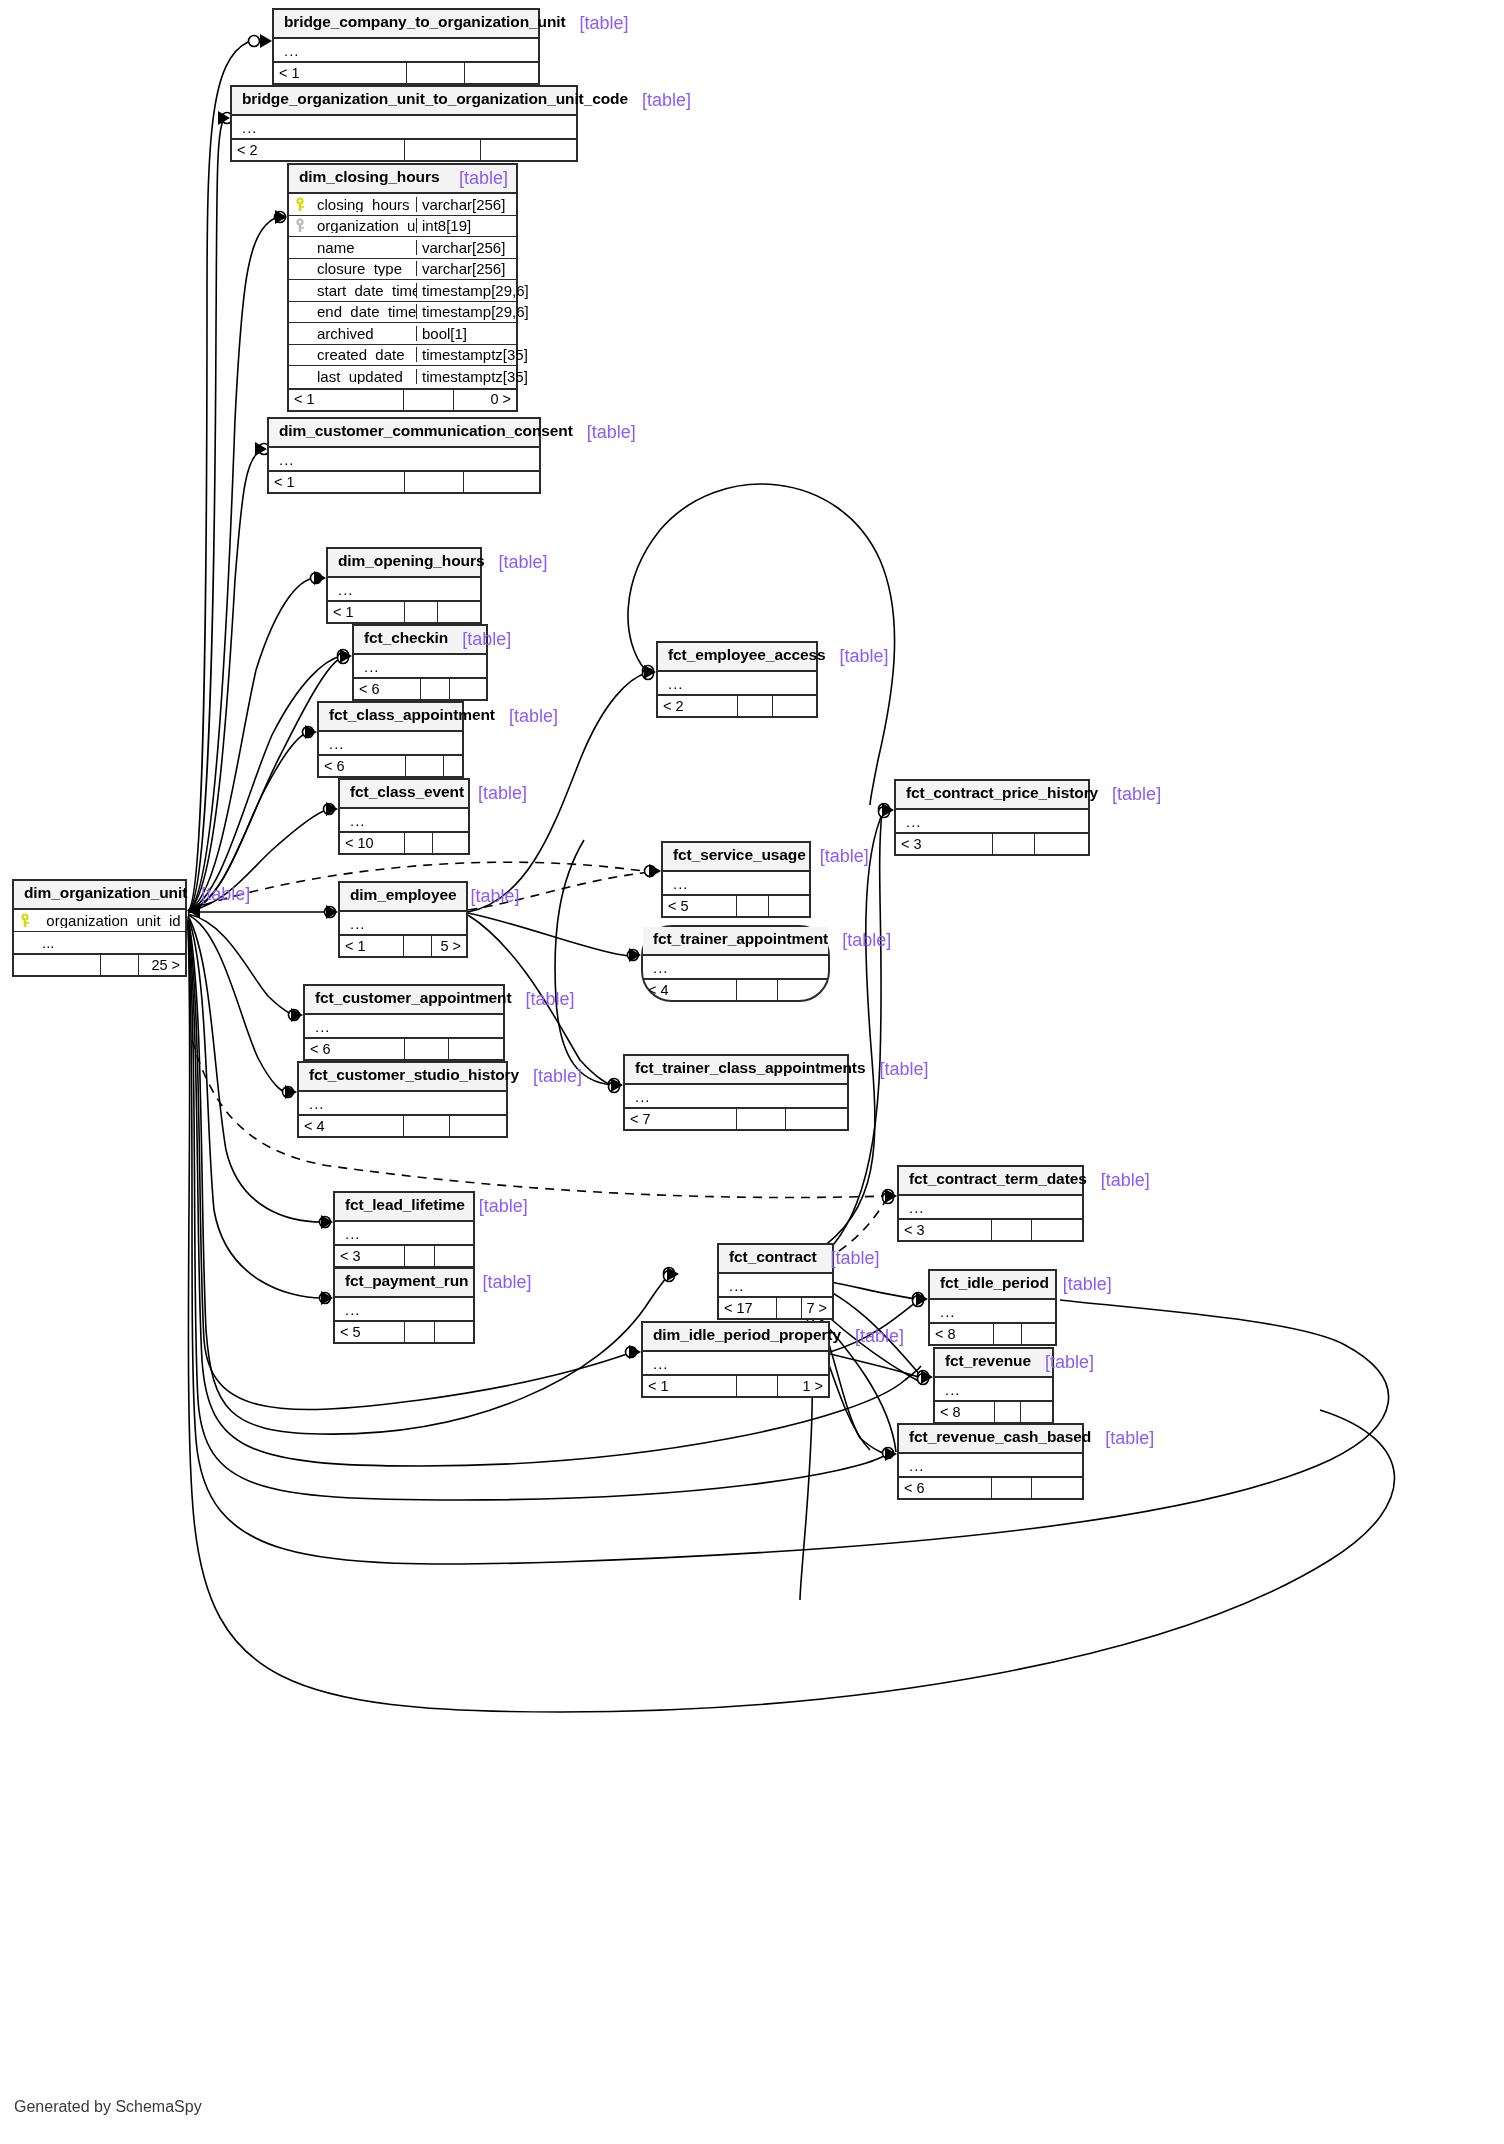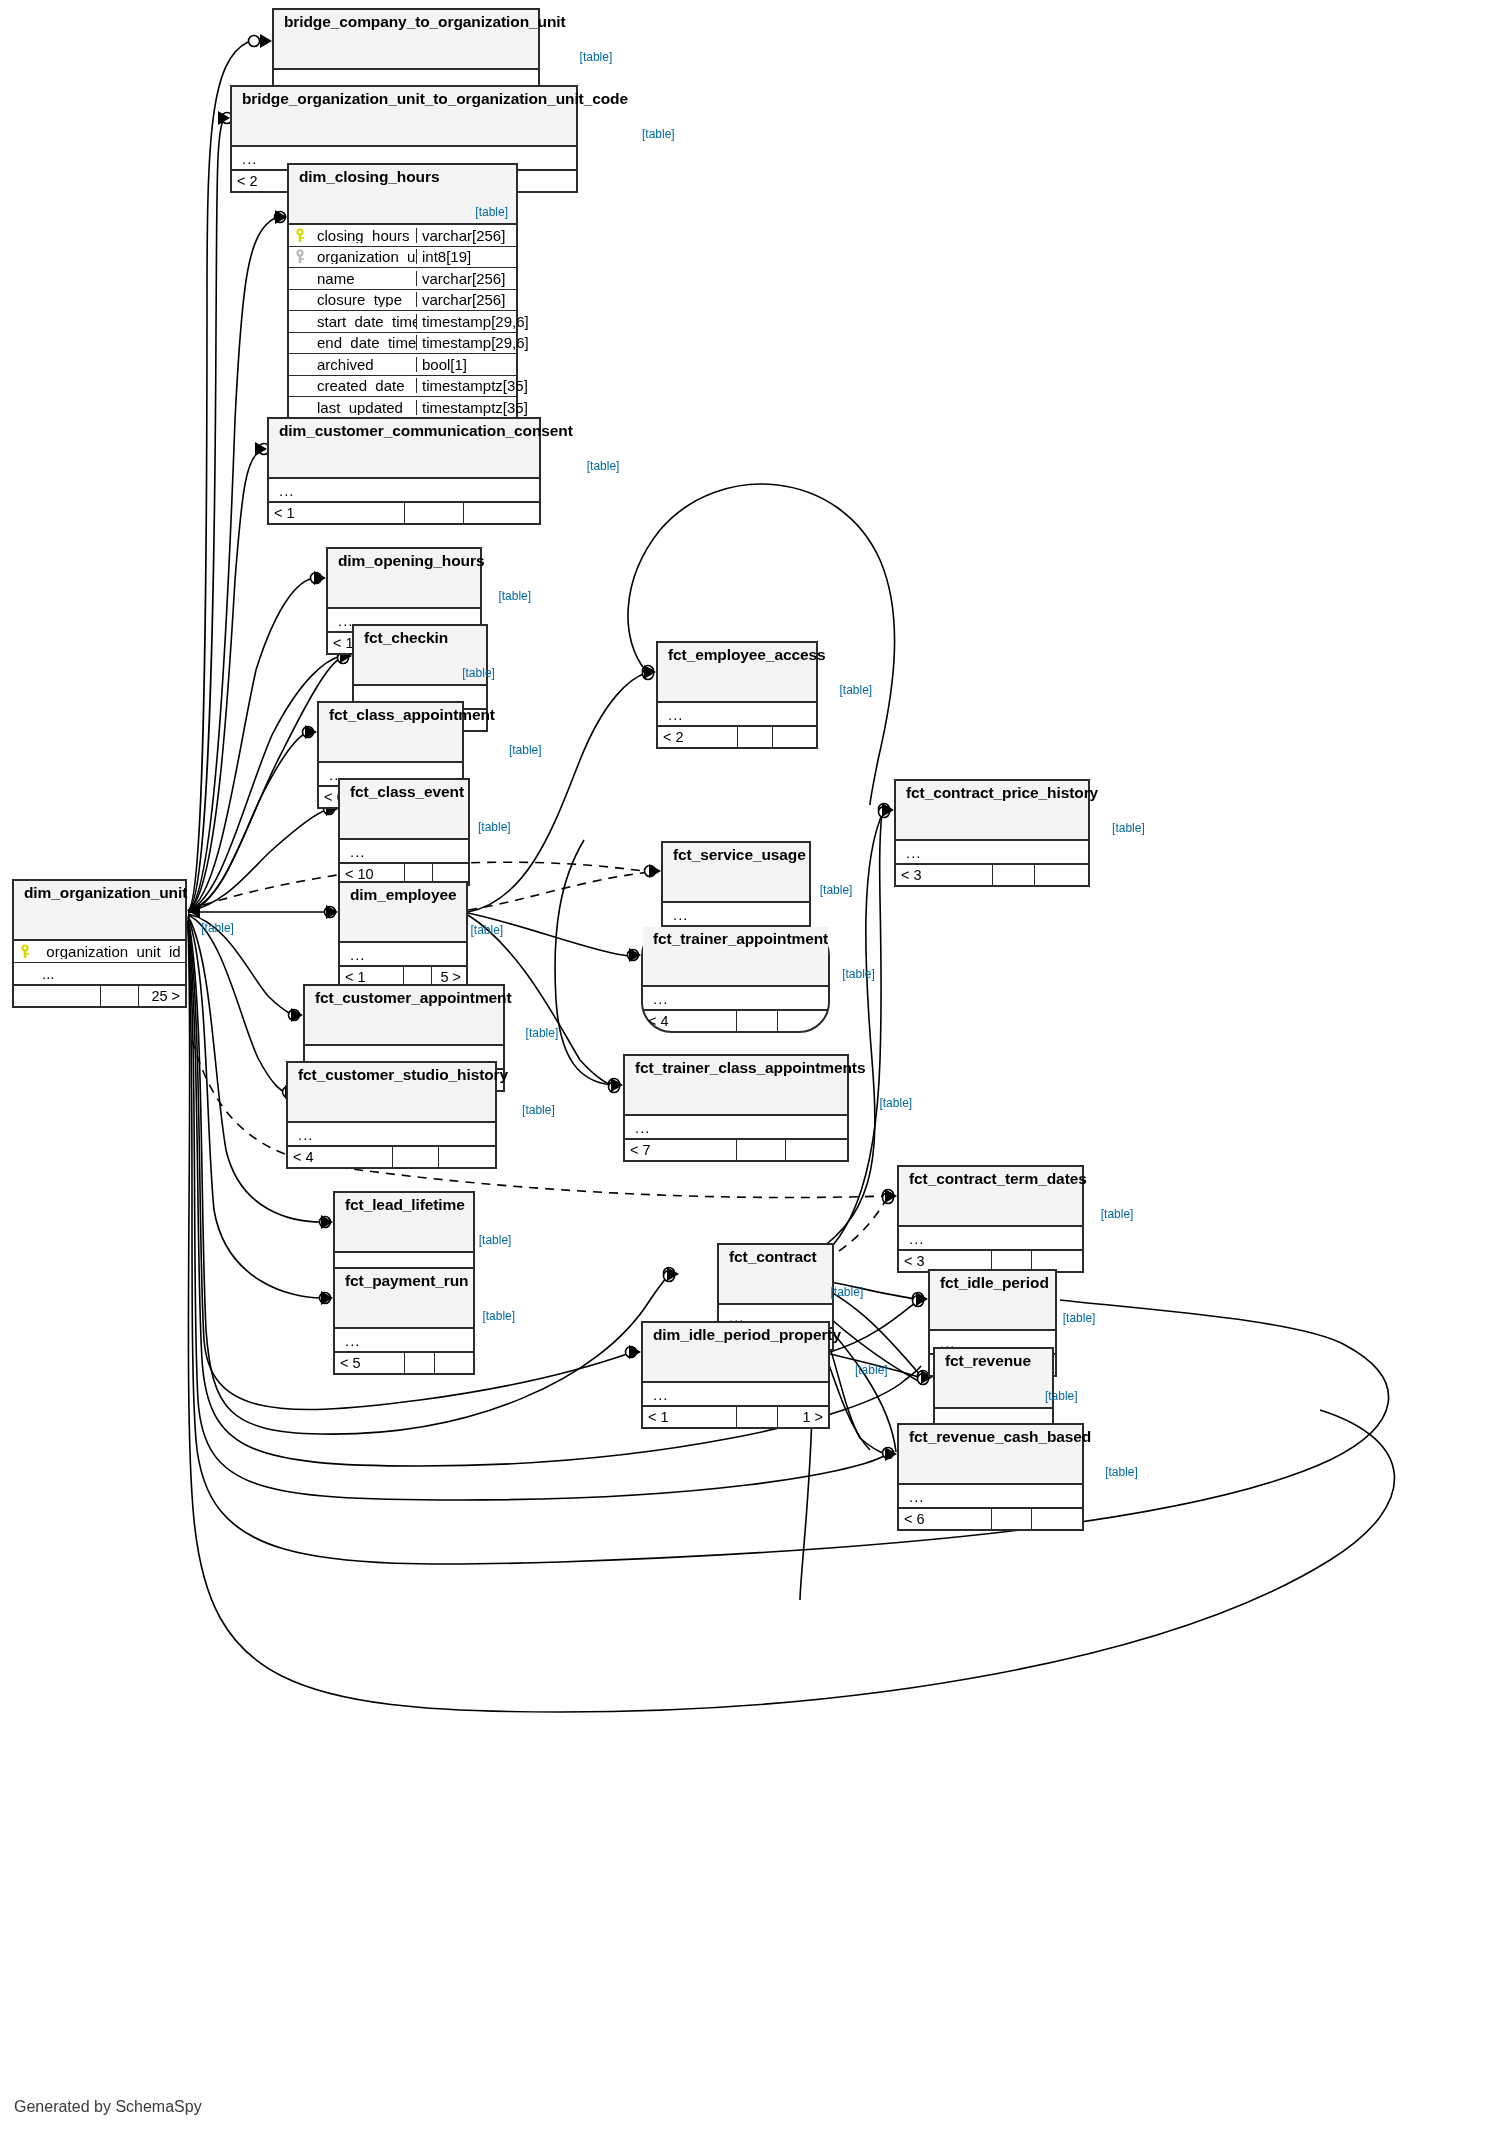--- a/index.html
+++ b/index.html
@@ -53,24 +53,23 @@
     align-items: flex-start;
     justify-content: space-between;
     white-space: nowrap;
   }
   .tbl .hdr .tname {
     font-weight: bold;
     font-size: 15.5px;
     letter-spacing: -0.1px;
   }
   .tbl .hdr .ttype {
-    font-size: 12px;
-    color: #0369a1;
+    font-size: 18px;
+    color: #8b5cf6;
     padding-left: 14px;
-    margin-top: 37px;
   }
   .tbl .rows { }
   .tbl .row {
     display: flex;
     border-bottom: 1px solid #2b2b2b;
     height: 21.5px;
     align-items: center;
     box-sizing: border-box;
     white-space: nowrap;
   }
@@ -601,21 +600,21 @@
           <div class="row ellipsis">
             <span class="c-name">...</span>
           </div>
         </div>
         <div class="foot">
           <div class="fcell l" style="width: 111px; flex: 0 0 111px;">&lt; 7</div>
           <div class="fcell l" style="width: 49px; flex: 0 0 49px;"></div>
           <div class="fcell r" style="width: 62px; flex: 0 0 62px;"></div>
         </div>
       </div>
-      <div class="tbl collapsed" style="left: 286px; top: 1061px; width: 211px;">
+      <div class="tbl collapsed" style="left: 297px; top: 1061px; width: 211px;">
         <div class="hdr">
           <span class="tname">fct_customer_studio_history</span>
           <span class="ttype">[table]</span>
         </div>
         <div class="rows">
           <div class="row ellipsis">
             <span class="c-name">...</span>
           </div>
         </div>
         <div class="foot">

